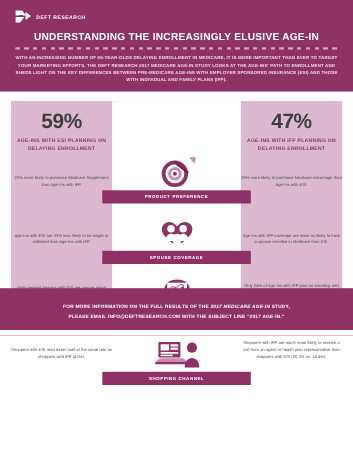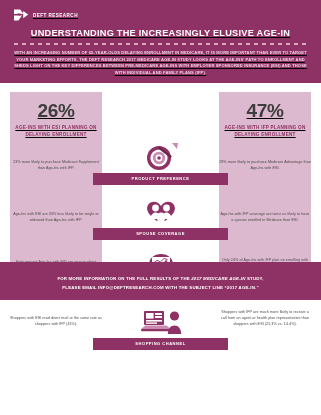--- a/index.html
+++ b/index.html
@@ -2,21 +2,21 @@
 <html><head>
 <meta charset="utf-8">
 <style>
   * { margin:0; padding:0; box-sizing:border-box; }
   html,body { width:321px; height:415px; }
   body {
     font-family:"Liberation Sans", sans-serif;
     background:#ffffff;
     overflow:hidden;
   }
-  .page { width:321px; height:305px; position:relative; background:#6d28d9;text-decoration:underline; }
+  .page { width:321px; height:305px; position:relative; background:#6d28d9; }
 
   
   .header {
     background:#8E3164;
     padding:9px 0 7px 0;
     position:relative;
   }
   .logo-row { display:flex; align-items:center; padding-left:14px; margin-bottom:7px; }
   .logo-mark { width:15px; height:12px; position:relative; margin-right:4px; }
   .logo-mark svg { display:block; }
@@ -115,21 +115,21 @@
 
     <div class="dashes"></div>
 
     <div class="intro">WITH AN INCREASING NUMBER OF 65-YEAR-OLDS DELAYING ENROLLMENT IN MEDICARE, IT IS MORE IMPORTANT THAN EVER TO TARGET YOUR MARKETING EFFORTS.  THE DEFT RESEARCH 2017 MEDICARE AGE-IN STUDY LOOKS AT THE AGE-INS' PATH TO ENROLLMENT AND SHEDS LIGHT ON THE KEY DIFFERENCES BETWEEN PRE-MEDICARE AGE-INS WITH EMPLOYER SPONSORED INSURANCE (ESI) AND THOSE WITH INDIVIDUAL AND FAMILY PLANS (IFP).</div>
   </div>
 
   <div class="body-wrap">
     <div class="panel">
 
       <div class="col">
-        <div class="bignum">26%</div>
+        <div class="bignum">59%</div>
         <div class="bigcap">AGE-INS WITH ESI PLANNING ON DELAYING ENROLLMENT</div>
       </div>
 
       <div class="center">
 
         <div class="row" style="top:50px;">
           <div class="icon-box">
             <svg width="38" height="29" viewBox="0 0 38 29">
               <circle cx="17" cy="16" r="12" fill="#8E3164"></circle>
               <circle cx="17" cy="16" r="8.6" fill="#ffffff"></circle>

